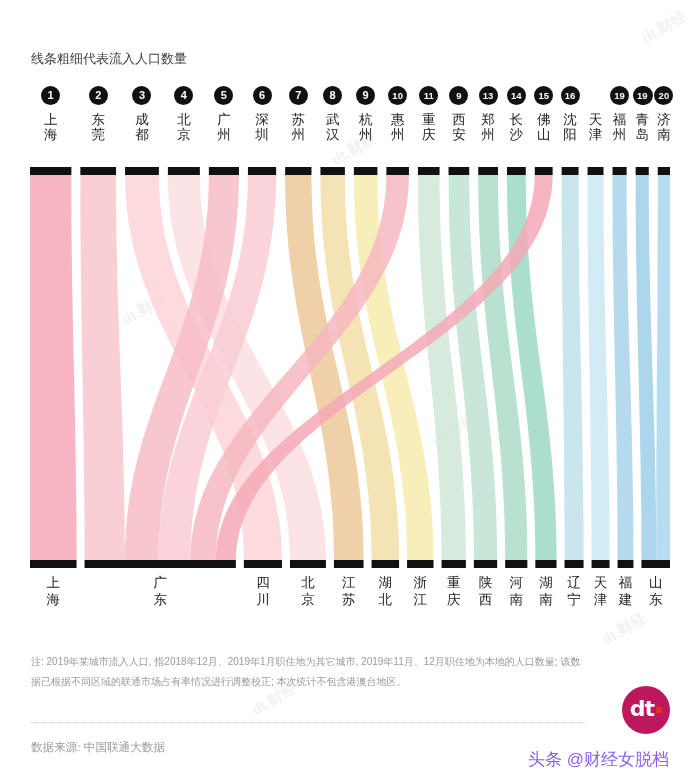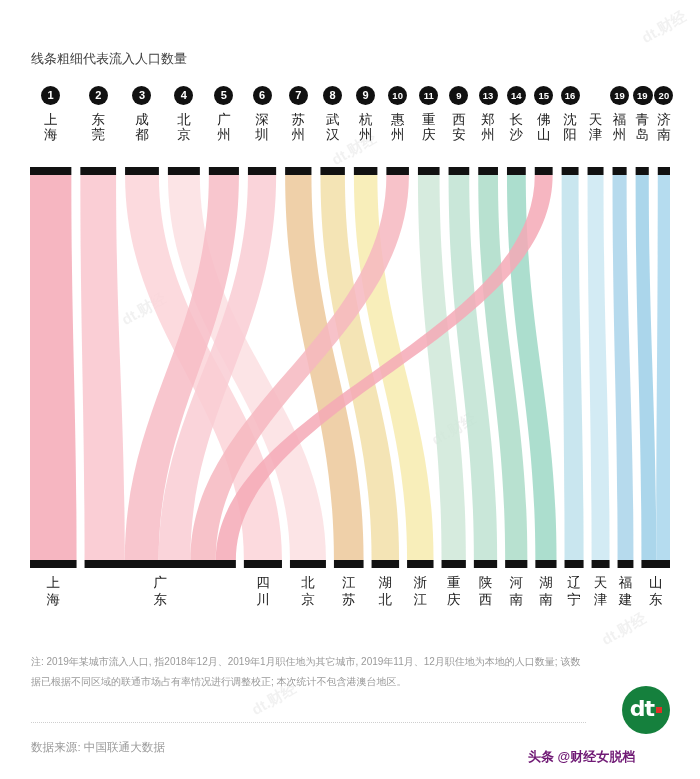--- a/index.html
+++ b/index.html
@@ -67,35 +67,35 @@
     position:absolute;left:31px;top:722px;width:555px;height:0;
     border-top:1px dotted #cfcfcf;
   }
   .source{
     position:absolute;left:31px;top:740px;
     font-size:11.6px;color:#9a9a9a;
   }
   .logo{
     position:absolute;left:622px;top:686px;
     width:48px;height:48px;border-radius:50%;
-    background:#15803d;
+    background:#be185d;
     display:flex;align-items:center;justify-content:center;
   }
   .logo .lg{
     color:#fff;font-size:22px;font-weight:bold;letter-spacing:-1px;
     font-family:"DejaVu Sans",sans-serif;line-height:1;
     position:relative;left:-1px;top:-1px;
   }
   .logo .dot{
     display:inline-block;width:6px;height:6px;background:#e03127;
     position:relative;top:0px;left:1px;
   }
   .handle{
     position:absolute;left:528px;top:748px;
-    font-size:13px;color:#701a75;font-weight:bold;white-space:nowrap;
+    font-size:17px;color:#8b5cf6;font-weight:normal;white-space:nowrap;
   }
   .wm{
     position:absolute;color:rgba(150,150,150,.13);
     font-size:15px;font-weight:bold;transform:rotate(-30deg);
     pointer-events:none;user-select:none;white-space:nowrap;
   }
 </style>
 </head>
 <body>
 

